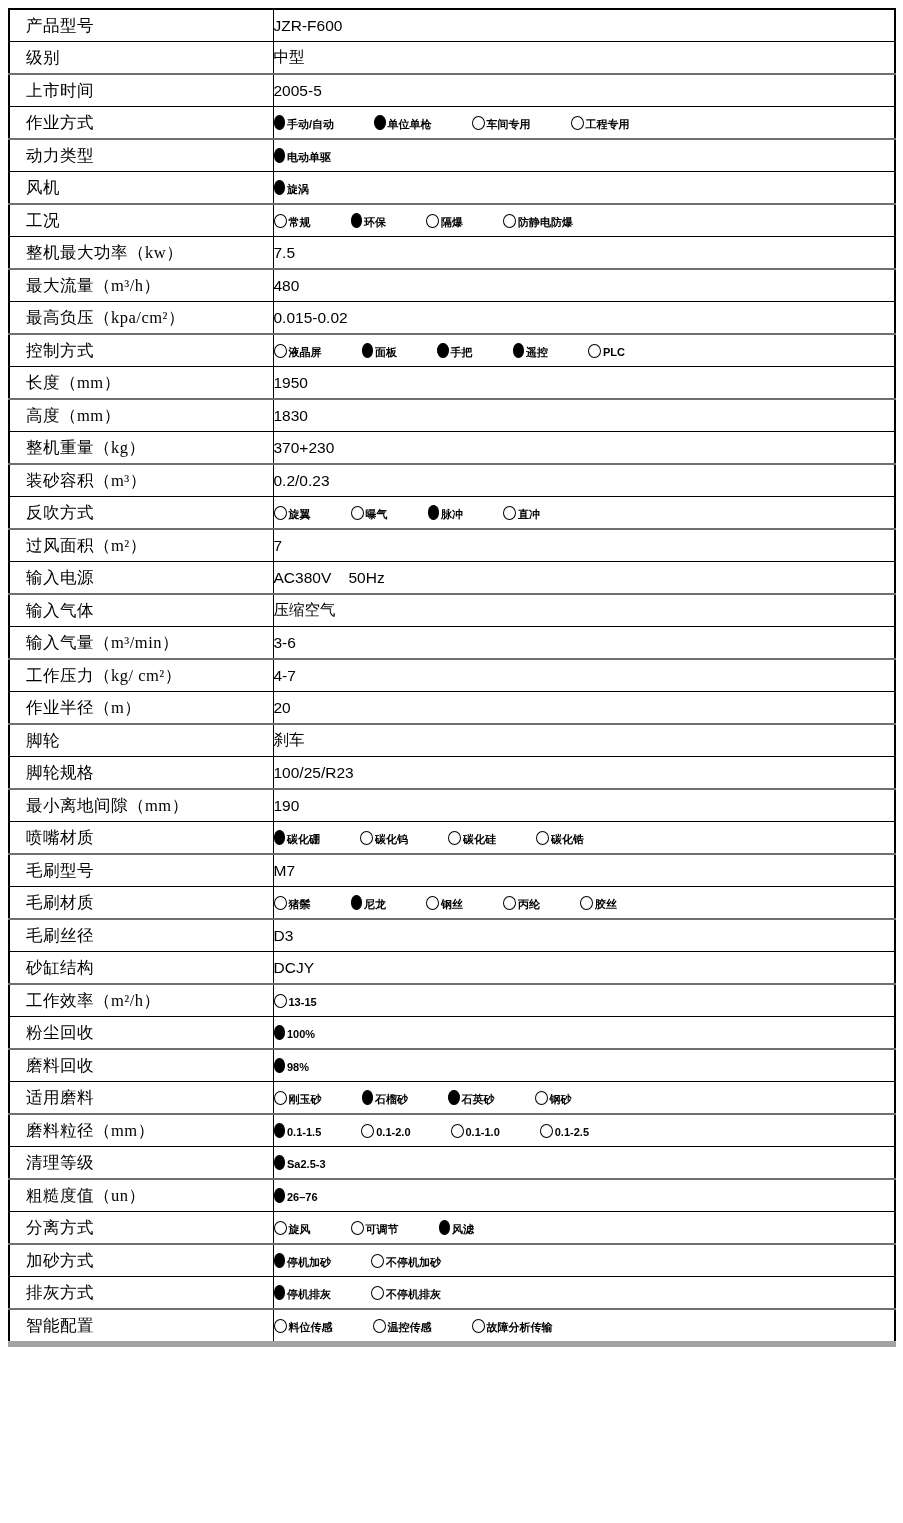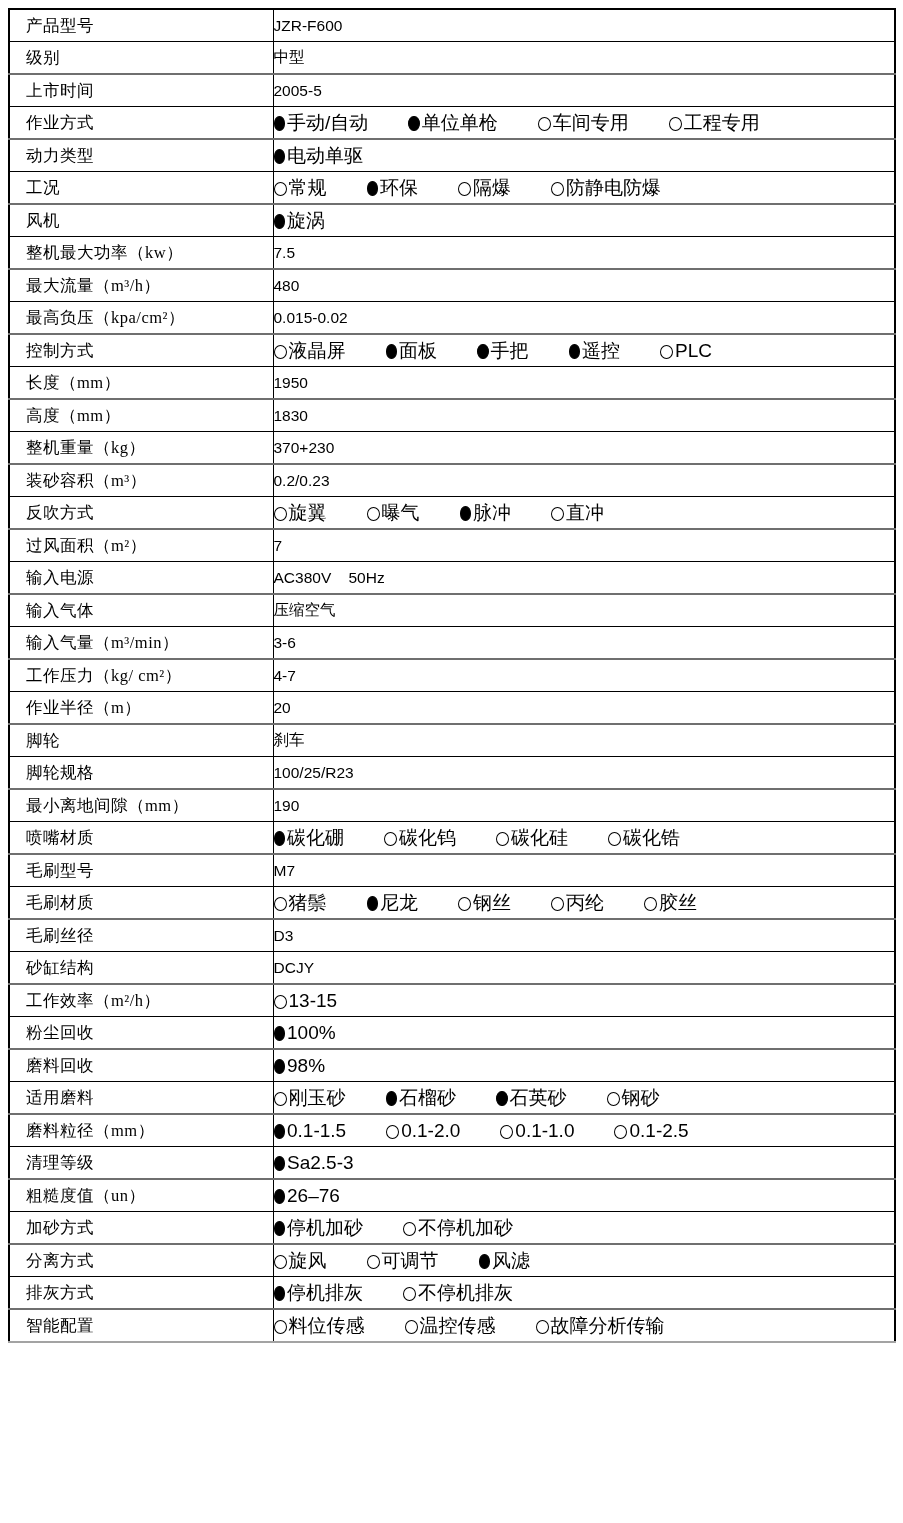--- a/index.html
+++ b/index.html
@@ -30,21 +30,21 @@
     padding: 0;
     vertical-align: middle;
     overflow: hidden;
   }
   
   .spec-table tr:nth-child(even) td {
     border-bottom-width: 2px;
     border-bottom-color: #6f6f6f;
   }
   .spec-table tr:last-child td {
-    border-bottom: 2px solid #a3a3a3;
+    border-bottom: 6px solid #a3a3a3;
     margin-top: 13px;
   }
   td.label-cell {
     width: 264px;
     padding-left: 16px;
     font-family: "Liberation Serif", "DejaVu Serif", serif;
     font-size: 16.5px;
     color: #000000;
     letter-spacing: 0.5px;
   }
@@ -59,21 +59,22 @@
   }
   .opt {
     display: inline-block;
     white-space: nowrap;
   }
   .opt + .opt {
     margin-left: 40px;
   }
   .opt-label {
     font-family: "Liberation Sans", "DejaVu Sans", sans-serif;
-    font-size: 19px;
+    font-size: 11px;
+    font-weight: bold;
   }
   .radio {
     display: inline-block;
     box-sizing: border-box;
     width: 13px;
     height: 14px;
     border: 1.6px solid #000000;
     border-radius: 50%;
     background: #ffffff;
     vertical-align: -2px;
@@ -111,28 +112,28 @@
         </tr>
         <tr>
           <td class="label-cell">作业方式</td>
           <td class="value-cell"><span class="opt"><span class="radio filled"></span><span class="opt-label">手动/自动</span></span><span class="opt"><span class="radio filled"></span><span class="opt-label">单位单枪</span></span><span class="opt"><span class="radio"></span><span class="opt-label">车间专用</span></span><span class="opt"><span class="radio"></span><span class="opt-label">工程专用</span></span></td>
         </tr>
         <tr>
           <td class="label-cell">动力类型</td>
           <td class="value-cell"><span class="opt"><span class="radio filled"></span><span class="opt-label">电动单驱</span></span></td>
         </tr>
         <tr>
+          <td class="label-cell">风机</td>
+          <td class="value-cell"><span class="opt"><span class="radio filled"></span><span class="opt-label">旋涡</span></span></td>
+        </tr>
+        <tr>
           <td class="label-cell">工况</td>
           <td class="value-cell"><span class="opt"><span class="radio"></span><span class="opt-label">常规</span></span><span class="opt"><span class="radio filled"></span><span class="opt-label">环保</span></span><span class="opt"><span class="radio"></span><span class="opt-label">隔爆</span></span><span class="opt"><span class="radio"></span><span class="opt-label">防静电防爆</span></span></td>
         </tr>
         <tr>
-          <td class="label-cell">风机</td>
-          <td class="value-cell"><span class="opt"><span class="radio filled"></span><span class="opt-label">旋涡</span></span></td>
-        </tr>
-        <tr>
           <td class="label-cell">整机最大功率（kw）</td>
           <td class="value-cell"><span class="value-text">7.5</span></td>
         </tr>
         <tr>
           <td class="label-cell">最大流量（m³/h）</td>
           <td class="value-cell"><span class="value-text">480</span></td>
         </tr>
         <tr>
           <td class="label-cell">最高负压（kpa/cm²）</td>
           <td class="value-cell"><span class="value-text">0.015-0.02</span></td>
@@ -239,26 +240,26 @@
         </tr>
         <tr>
           <td class="label-cell">清理等级</td>
           <td class="value-cell"><span class="opt"><span class="radio filled"></span><span class="opt-label">Sa2.5-3</span></span></td>
         </tr>
         <tr>
           <td class="label-cell">粗糙度值（un）</td>
           <td class="value-cell"><span class="opt"><span class="radio filled"></span><span class="opt-label">26–76</span></span></td>
         </tr>
         <tr>
+          <td class="label-cell">分离方式</td>
+          <td class="value-cell"><span class="opt"><span class="radio"></span><span class="opt-label">旋风</span></span><span class="opt"><span class="radio"></span><span class="opt-label">可调节</span></span><span class="opt"><span class="radio filled"></span><span class="opt-label">风滤</span></span></td>
+        </tr>
+        <tr>
           <td class="label-cell">加砂方式</td>
           <td class="value-cell"><span class="opt"><span class="radio filled"></span><span class="opt-label">停机加砂</span></span><span class="opt"><span class="radio"></span><span class="opt-label">不停机加砂</span></span></td>
-        </tr>
-        <tr>
-          <td class="label-cell">分离方式</td>
-          <td class="value-cell"><span class="opt"><span class="radio"></span><span class="opt-label">旋风</span></span><span class="opt"><span class="radio"></span><span class="opt-label">可调节</span></span><span class="opt"><span class="radio filled"></span><span class="opt-label">风滤</span></span></td>
         </tr>
         <tr>
           <td class="label-cell">排灰方式</td>
           <td class="value-cell"><span class="opt"><span class="radio filled"></span><span class="opt-label">停机排灰</span></span><span class="opt"><span class="radio"></span><span class="opt-label">不停机排灰</span></span></td>
         </tr>
         <tr>
           <td class="label-cell">智能配置</td>
           <td class="value-cell"><span class="opt"><span class="radio"></span><span class="opt-label">料位传感</span></span><span class="opt"><span class="radio"></span><span class="opt-label">温控传感</span></span><span class="opt"><span class="radio"></span><span class="opt-label">故障分析传输</span></span></td>
         </tr>
       </tbody>

